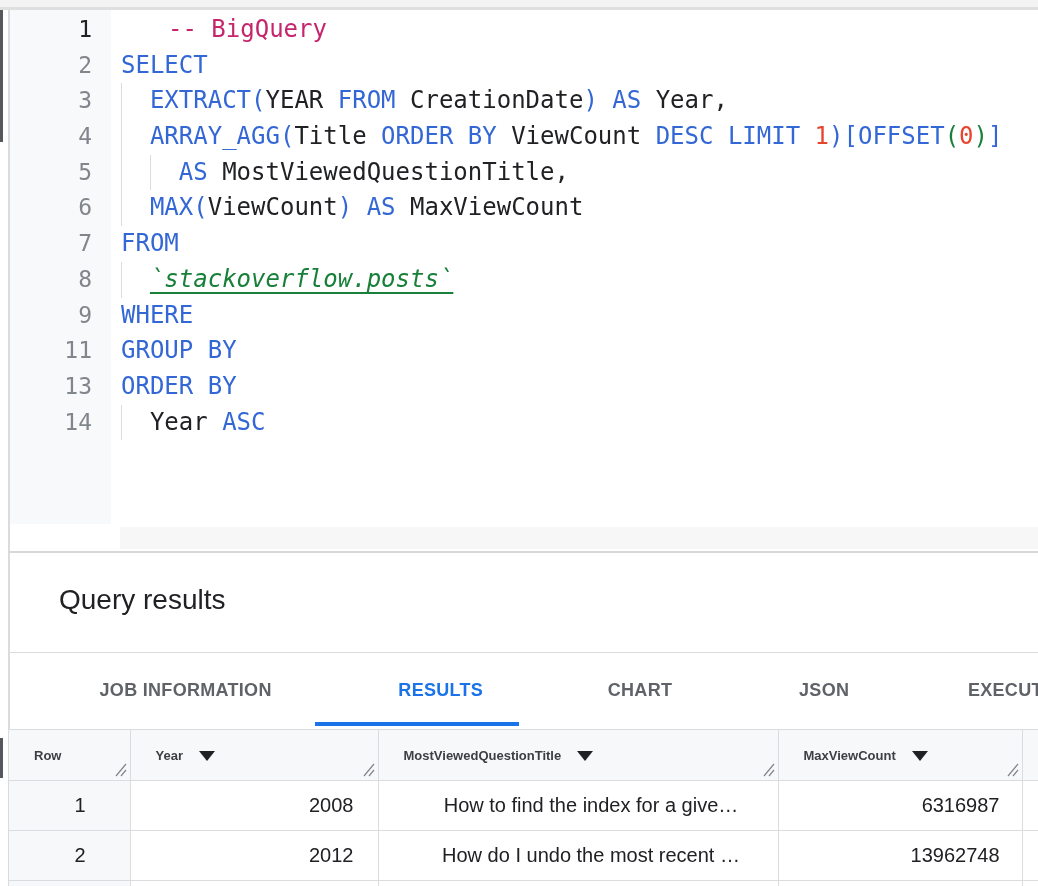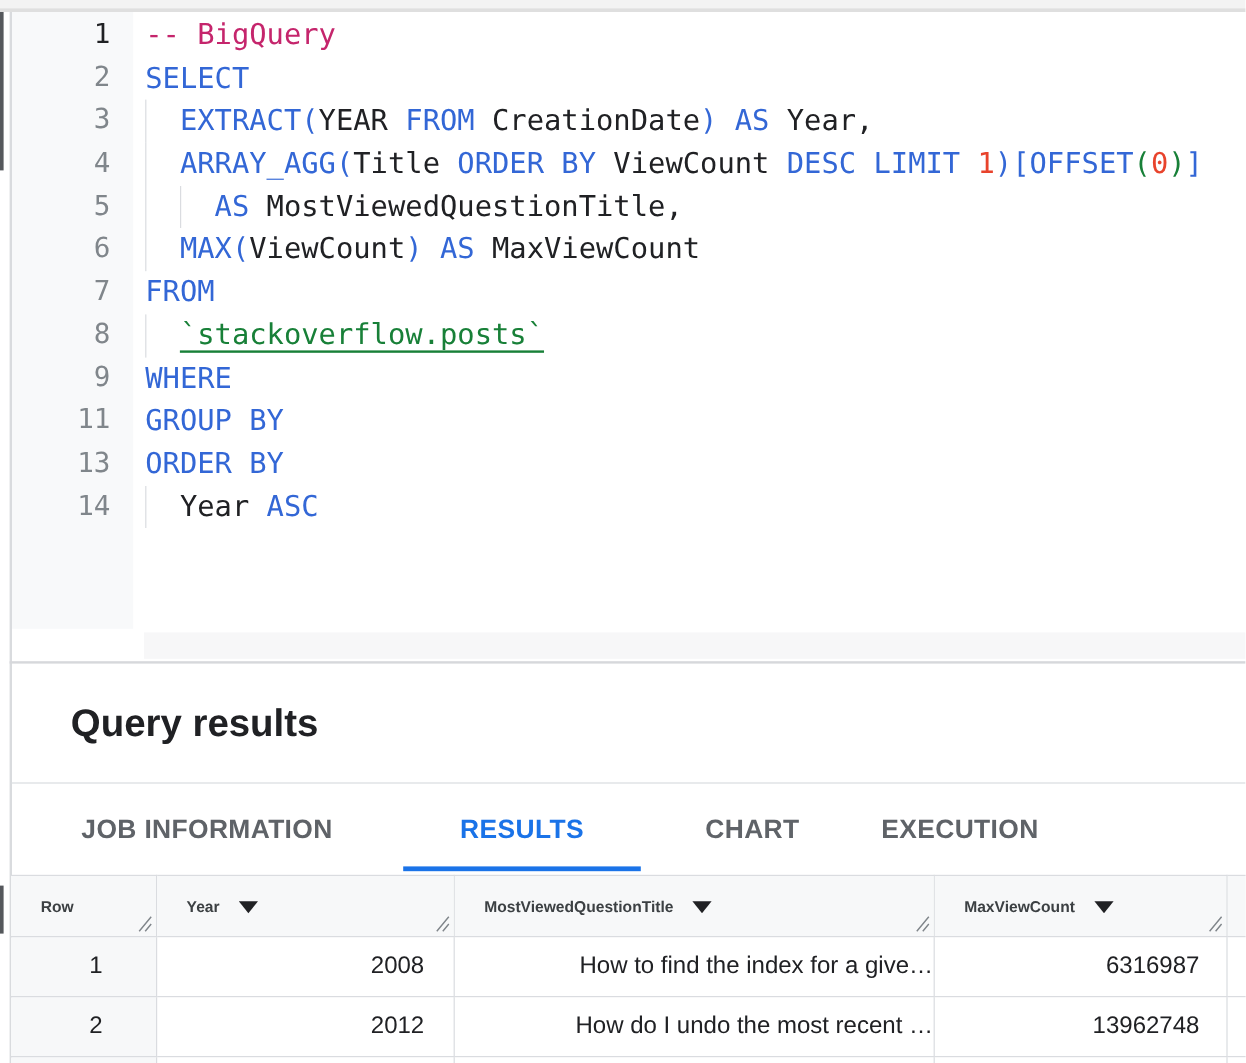--- a/index.html
+++ b/index.html
@@ -21,34 +21,34 @@
   .hscroll-band{position:absolute;left:110px;right:0;top:517px;height:22px;background:#f7f7f8;}
   .code-lines{position:absolute;left:0;top:2px;right:0;
     font-family:"DejaVu Sans Mono","Liberation Mono",monospace;font-size:24px;line-height:35.7px;}
   .line{display:flex;height:35.7px;white-space:pre;}
   .ln{width:82px;flex:0 0 82px;text-align:right;color:var(--c-line_number,#80868b);font-size:23px;}
   .ln.active{color:#202124;}
   .lc{position:relative;padding-left:29px;flex:1;color:var(--c-text,#202124);}
   .guide{position:absolute;top:0;bottom:0;width:1px;background:#dadce0;}
   .tk-kw{color:var(--c-keyword,#3367d6);}
   .tk-id{color:var(--c-identifier,#202124);}
-  .tk-com{color:var(--c-comment,#c5256c);}
+  .tk-com{color:var(--c-comment,#c5256c);margin-left:47px;}
   .tk-num{color:var(--c-number,#e8432c);}
   .tk-grn{color:var(--c-green,#188038);}
-  .tk-ref{color:var(--c-table_ref,#188038);text-decoration:underline;text-underline-offset:5px;}
+  .tk-ref{color:var(--c-table_ref,#188038);text-decoration:underline;text-underline-offset:5px;font-style:italic;}
   .editor-bottom-divider{position:absolute;top:551px;left:8px;right:0;height:2px;background:#d6d8db;}
 
   
-  .qr-title{position:absolute;top:584px;left:59px;font-size:32px;font-weight:700;color:#202124;}
+  .qr-title{position:absolute;top:584px;left:59px;font-size:28px;font-weight:400;color:#202124;}
   .qr-divider{position:absolute;top:652px;left:9px;right:0;height:1px;background:var(--c-border,#dadce0);}
 
   
   .tabbar{position:absolute;top:653px;left:9px;width:1100px;height:75px;display:flex;overflow:hidden;}
   .tab{position:relative;display:flex;align-items:center;justify-content:center;
-    font-size:22px;font-weight:bold;letter-spacing:.3px;color:var(--c-tab_inactive,#5f6368);cursor:pointer;}
+    font-size:18px;font-weight:bold;letter-spacing:.3px;color:var(--c-tab_inactive,#5f6368);cursor:pointer;padding-left:47px;}
   .tab:nth-child(1){width:327px;}
   .tab:nth-child(2){width:198px;align-items:center;}
   .tab:nth-child(3){width:186px;}
   .tab:nth-child(4){width:160px;}
   .tab:nth-child(5){width:220px;}
   .tab.active{color:var(--c-tab_active,#1a73e8);}
   .tab.active::after{content:"";position:absolute;left:0;right:0;bottom:2px;height:4px;background:var(--c-tab_active,#1a73e8);}
 
   
   .results-table{position:absolute;top:729px;left:9px;border-collapse:collapse;table-layout:fixed;width:1063px;}
@@ -56,21 +56,21 @@
   .results-table col:nth-child(2){width:248px;}
   .results-table col:nth-child(3){width:400px;}
   .results-table col:nth-child(4){width:244px;}
   .results-table col:nth-child(5){width:50px;}
   .results-table th,.results-table td{border:1px solid var(--c-border,#dadce0);border-left:none;padding:0;overflow:hidden;white-space:nowrap;}
   .results-table th{position:relative;height:50px;background:var(--c-header_bg,#f7f8f9);
     font-size:13px;font-weight:bold;color:#3c4043;text-align:left;padding-left:25px;}
   .results-table td{height:49px;font-size:20px;color:#202124;background:#fff;}
   td.c-row{background:var(--c-header_bg,#f7f8f9);text-align:right;padding-right:44px;}
   td.c-year{text-align:right;padding-right:24px;margin-left:48px;}
-  td.c-title{text-align:right;padding-left:26px;}
+  td.c-title{text-align:center;padding-left:26px;}
   td.c-max{text-align:right;padding-right:22px;}
   .sort-caret{display:inline-block;width:0;height:0;border-left:8px solid transparent;border-right:8px solid transparent;
     border-top:10px solid #202124;margin-left:16px;vertical-align:middle;}
   .resize-handle{position:absolute;right:3px;bottom:3px;width:15px;height:15px;}
 </style>
 </head>
 <body>
 
 <div class="top-strip"></div>
 <div class="left-border"></div>
@@ -102,20 +102,23 @@
 
 <div class="tabbar" id="tabbar">
     <div class="tab">
       <span>JOB INFORMATION</span>
     </div>
     <div class="tab active">
       <span>RESULTS</span>
     </div>
     <div class="tab">
       <span>CHART</span>
+    </div>
+    <div class="tab">
+      <span>JSON</span>
     </div>
     <div class="tab">
       <span>EXECUTION</span>
     </div>
   </div>
 
 <table class="results-table" id="results-table">
   <colgroup>
       <col>
       <col>

